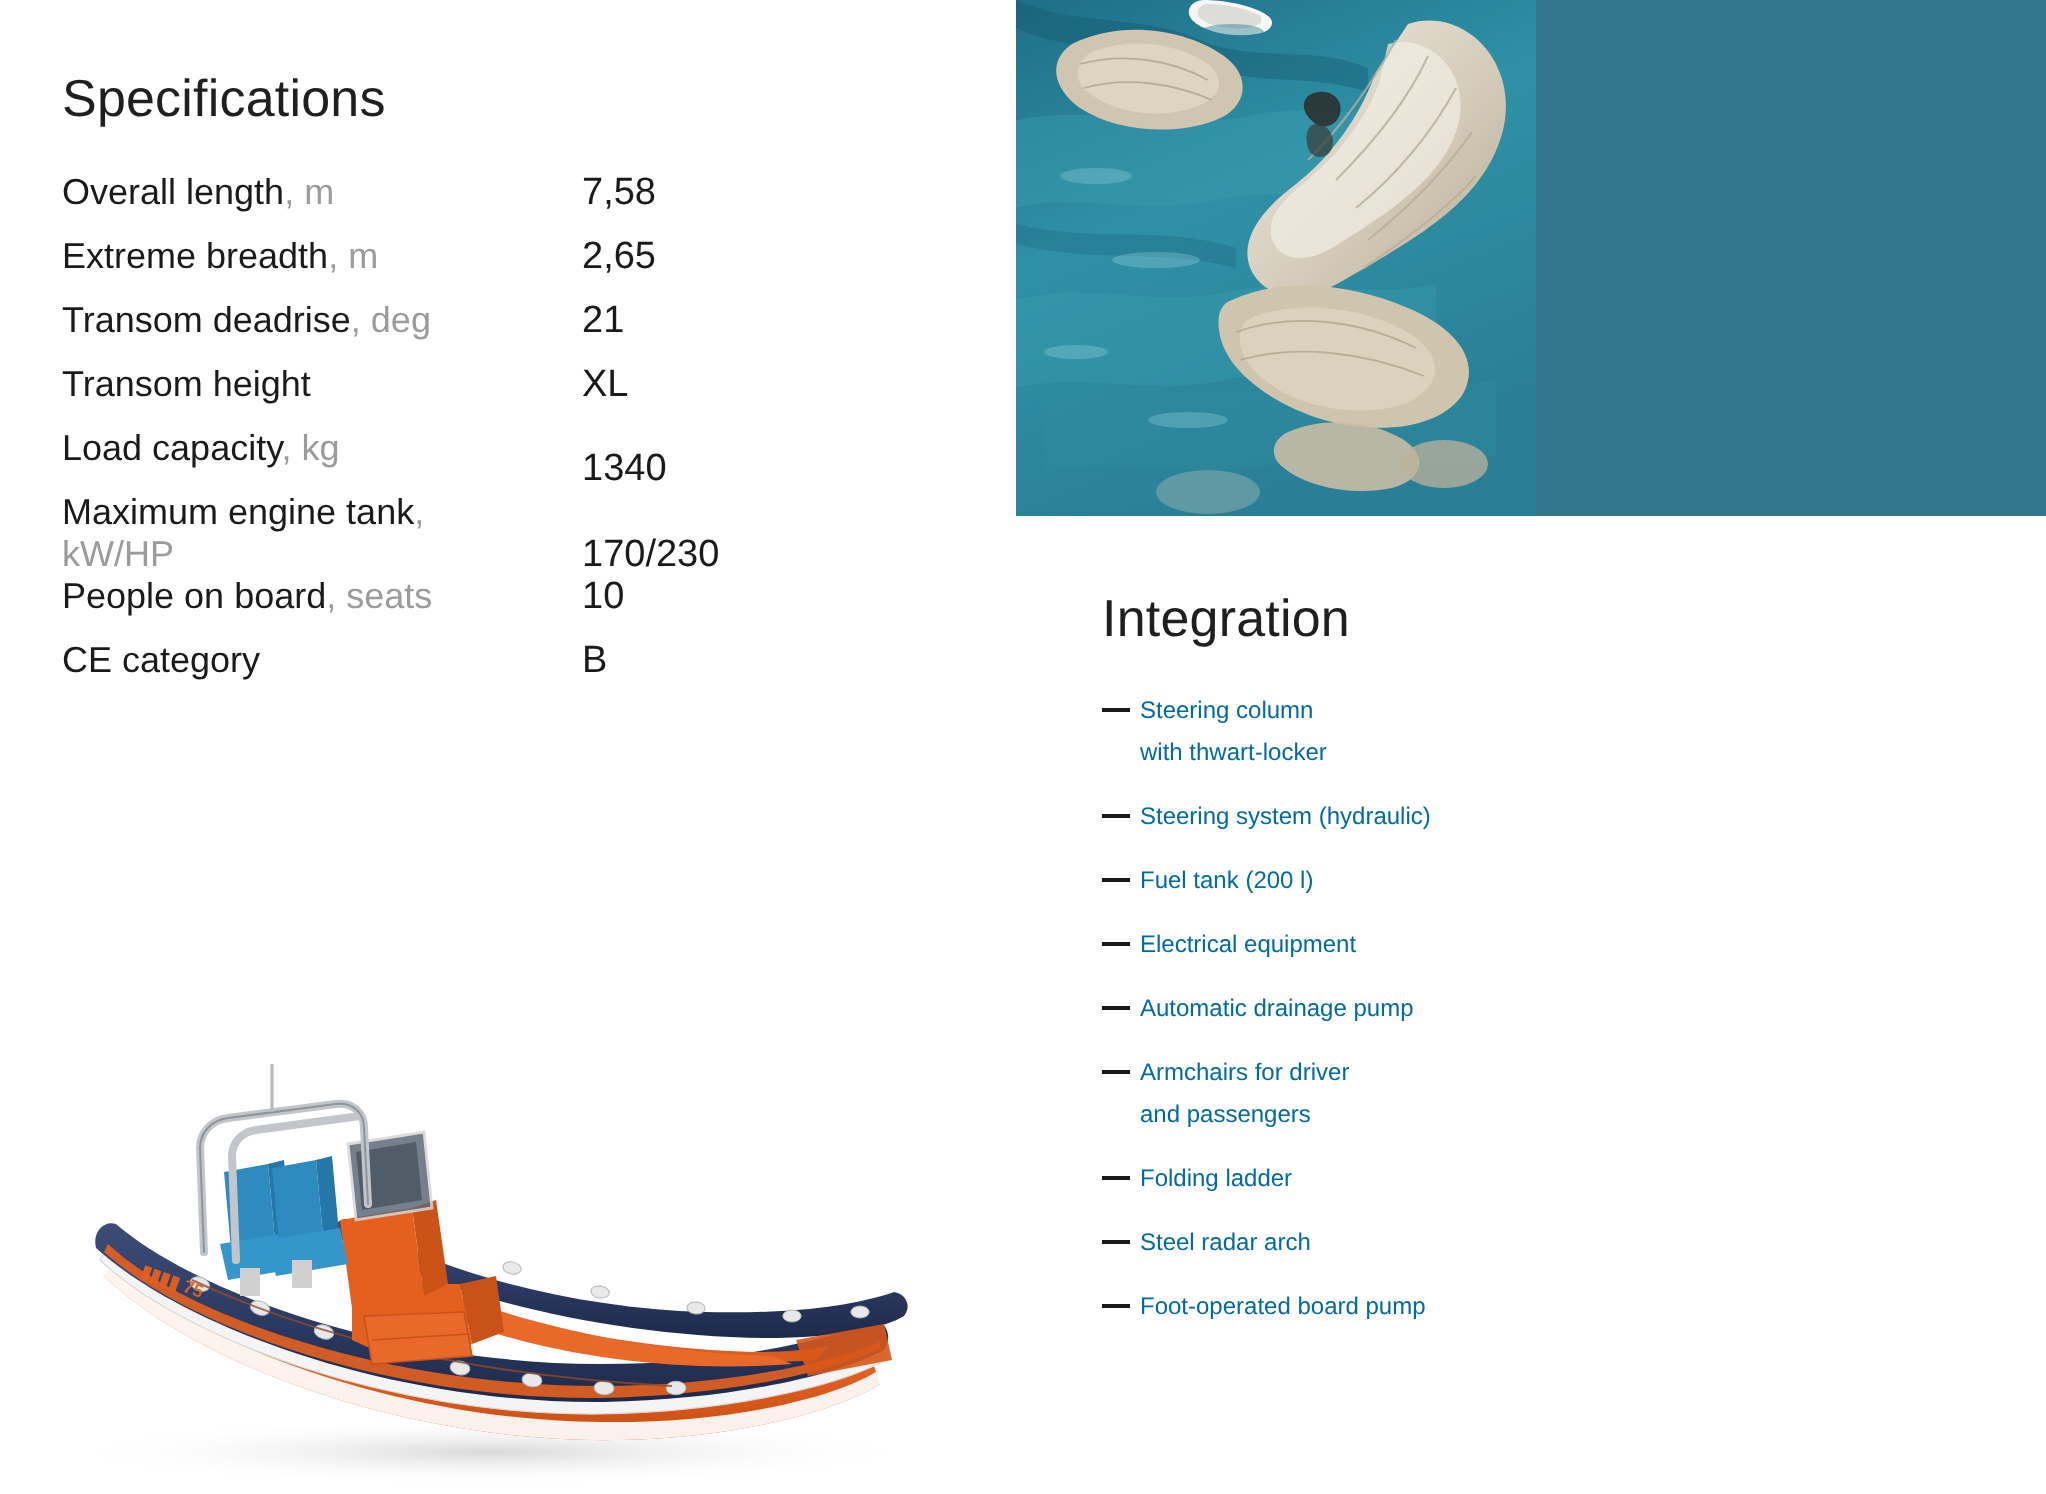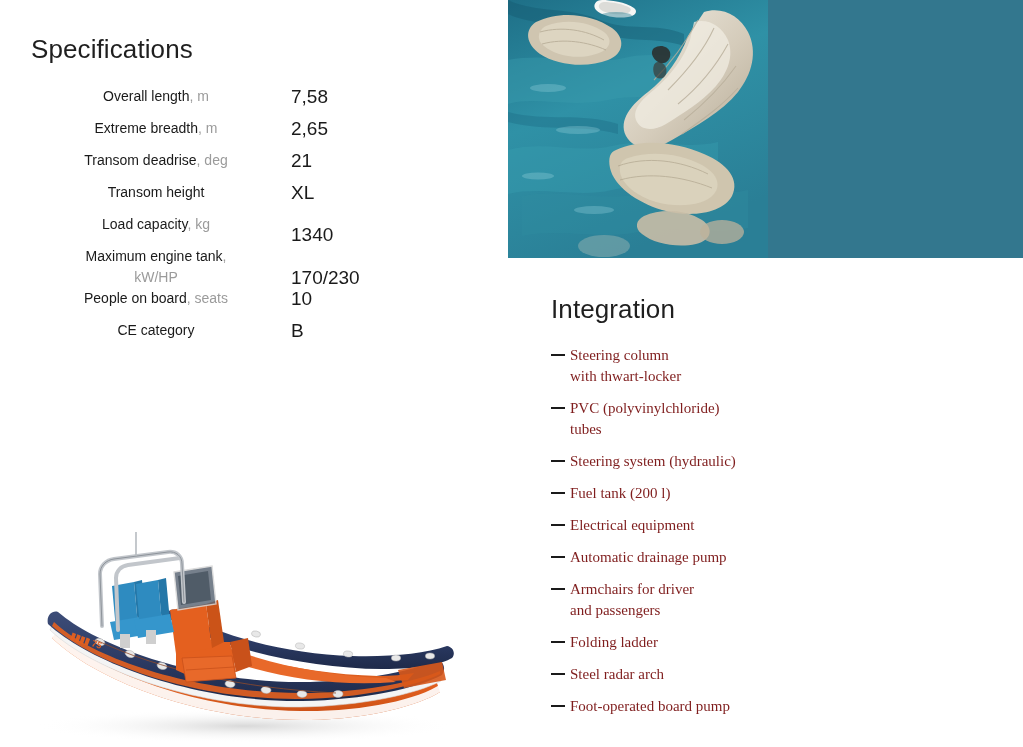--- a/index.html
+++ b/index.html
@@ -47,25 +47,24 @@
     width: 420px;
   }
   .spec-row {
     position: relative;
     display: block;
     min-height: 32px;
   }
   .spec-label {
     display: block;
     width: 250px;
-    font-size: 14px;
+    font-size: 18px;
     font-weight: 400;
     color: #1a1a1a;
     line-height: 21px;
-    text-align: center;
   }
   .spec-unit {
     color: #9b9b9b;
     font-weight: 400;
   }
   .spec-value {
     position: absolute;
     left: 260px;
     top: 0;
     font-size: 19px;
@@ -130,24 +129,23 @@
     top: 345px;
     width: 420px;
     margin: 0;
     padding: 0;
     list-style: none;
   }
   .integration-item {
     position: relative;
     padding-left: 19px;
     margin-bottom: 11px;
-    font-size: 15px;
+    font-size: 12px;
     line-height: 21px;
-    color: #7f1d1d;
-    font-family: Liberation Serif, serif;
+    color: #0369a1;
   }
   .integration-item .dash {
     position: absolute;
     left: 0;
     top: 9px;
     width: 14px;
     height: 2px;
     background: #1a1a1a;
   }
   .integration-item .item-text {
@@ -418,25 +416,20 @@
 <h1 class="section-heading" id="integration-heading">Integration</h1>
 
 <ul class="integration-list">
   <li class="integration-item">
     <span class="dash"></span>
     <span class="item-text">Steering column
 with thwart-locker</span>
   </li>
   <li class="integration-item">
     <span class="dash"></span>
-    <span class="item-text">PVC (polyvinylchloride)
-tubes</span>
-  </li>
-  <li class="integration-item">
-    <span class="dash"></span>
     <span class="item-text">Steering system (hydraulic)</span>
   </li>
   <li class="integration-item">
     <span class="dash"></span>
     <span class="item-text">Fuel tank (200 l)</span>
   </li>
   <li class="integration-item">
     <span class="dash"></span>
     <span class="item-text">Electrical equipment</span>
   </li>

